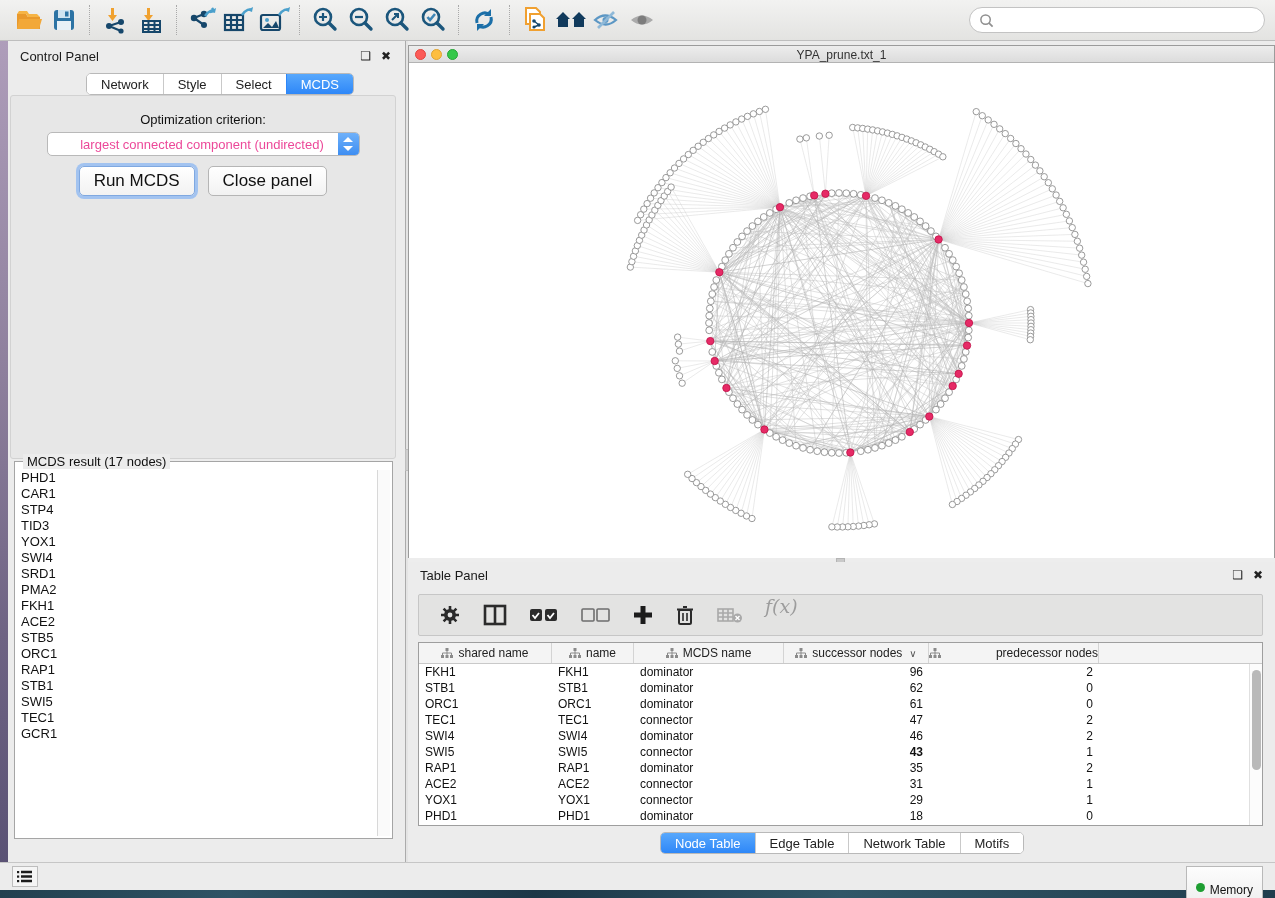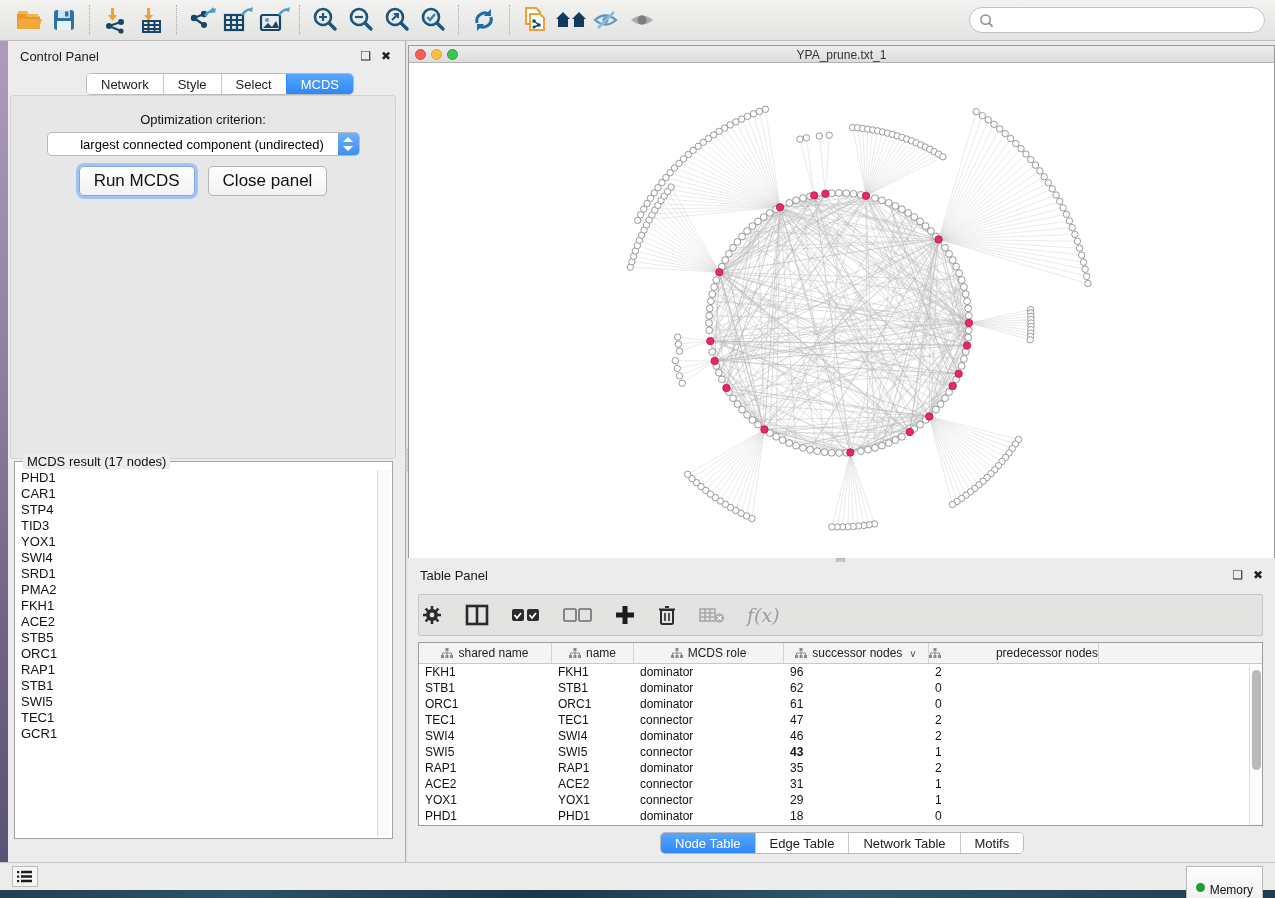--- a/index.html
+++ b/index.html
@@ -32,21 +32,21 @@
   .tabs-seg { position:absolute; display:flex; border:1px solid #B9B9B9; border-radius:5px; overflow:hidden; background:#FFF; height:22px; }
   .cp-tabs { left:78px; top:32px; }
   .seg { font-size:13px; color:#222; padding:2px 14px; display:flex; align-items:center; border-left:1px solid #C9C9C9; background:#FFF; }
   .seg:first-child { border-left:none; }
   .seg.active { background:linear-gradient(#58A8FC,#2E87F8); color:#FFF; border-left-color:#2E87F8; }
   .cp-inner { position:absolute; left:2px; right:9px; top:54px; height:364px; background:#E7E7E7;
     border:1px solid #D2D2D2; border-radius:3px; }
   .opt-label { position:absolute; left:0; width:100%; top:16px; text-align:center; font-size:13px; color:#111; }
   .opt-select { position:absolute; left:36px; top:36px; width:313px; height:24px; background:#FFF;
     border:1px solid #B9B9B9; border-radius:5px; display:flex; align-items:center; }
-  .opt-select .sel-text { flex:1; font-size:13px; color:#000000; text-align:center; padding-left:18px; }
+  .opt-select .sel-text { flex:1; font-size:13px; color:#ec4899; text-align:center; padding-left:18px; }
   .sel-cap { width:21px; height:22px; margin-right:0; border-radius:0 4px 4px 0;
     background:linear-gradient(#6FB1FA,#3E8EF2); position:relative; }
   .sel-cap i { position:absolute; left:5px; width:0; height:0; border-left:5px solid transparent; border-right:5px solid transparent; }
   .sel-cap .up { top:4px; border-bottom:5px solid #FFF; }
   .sel-cap .dn { bottom:4px; border-top:5px solid #FFF; }
   .cp-buttons { position:absolute; left:0; top:70px; width:100%; display:flex; justify-content:center; gap:13px; }
   .btn { font-size:17px; color:#111; background:linear-gradient(#FFFFFF,#F2F2F2); border:1px solid #B5B5B5;
     border-radius:5px; padding:4px 14px; }
   .btn.focus-ring { box-shadow:0 0 0 3px rgba(106,166,248,.55); border-color:#7FA8E0; }
 
@@ -73,32 +73,32 @@
   .light.red { background:#FC5B57; border:1px solid #E2453E; }
   .light.yellow { background:#FDBE41; border:1px solid #E0A431; }
   .light.green { background:#35C84A; border:1px solid #27A537; }
   .net-title { position:absolute; left:0; width:100%; top:2px; text-align:center; font-size:12px; color:#333; }
   .net-canvas { position:absolute; left:0; top:17px; width:865px; height:495px; background:#FFF; }
 
   
   .table-panel { position:absolute; left:408px; top:562px; width:867px; height:300px; background:#ECECEC; }
   .tp-title-row { position:absolute; left:0; top:4px; width:100%; height:20px; }
   .tp-toolbar { position:absolute; left:10px; right:12px; top:32px; height:42px; background:#E3E3E2;
-    border:1px solid #C6C6C6; border-radius:2px; display:flex; align-items:center; padding-left:2px; gap:22px; }
+    border:1px solid #C6C6C6; border-radius:2px; display:flex; padding-left:20px; gap:22px; }
   .tp-icon { display:flex; align-items:center; justify-content:center; }
   .fx-label { font-family:"DejaVu Serif", serif; font-style:italic; font-size:19px; color:#9C9C9C; }
   .tbl { position:absolute; left:10px; right:12px; top:80px; height:184px; background:#FFF; border:1px solid #9E9E9E; }
   .tbl-header { display:flex; height:21px; background:#F4F4F4; border-bottom:1px solid #C9C9C9; }
   .th { display:flex; align-items:center; justify-content:center; gap:5px; font-size:12px; color:#222;
     border-right:1px solid #D4D4D4; position:relative; }
   .th .sort { font-size:10px; color:#555; margin-left:2px; }
   .tbl-body { position:relative; overflow:hidden; height:160px; }
   .tr { display:flex; height:16px; align-items:center; }
   .td { font-size:12px; color:#111; padding:0 6px; white-space:nowrap; overflow:hidden; }
-  .td.num { }
+  .td.num { text-align:right; }
   .tbl-scroll { position:absolute; right:0; top:21px; bottom:0; width:13px; background:#FCFCFC; border-left:1px solid #E0E0E0; }
   .tbl-thumb { position:absolute; left:2px; top:6px; width:9px; height:100px; background:#B9B9B9; border-radius:5px; }
   .tp-tabs { left:252px; top:270px; }
 
   
   .status-bar { position:absolute; left:0; top:862px; width:1275px; height:28px; background:#ECECEC; border-top:1px solid #C6C6C6; }
   .list-btn { position:absolute; left:12px; top:3px; width:26px; height:21px; background:#F5F5F5;
     border:1px solid #BDBDBD; display:flex; align-items:center; justify-content:center; }
   .memory-btn { position:absolute; right:12px; top:3px; height:22px; background:linear-gradient(#FDFDFD,#F0F0F0);
     border:1px solid #B9B9B9; display:flex; align-items:flex-start; gap:5px; padding:16px 9px; font-size:12px; color:#111; }
@@ -1175,21 +1175,21 @@
             <span>name</span>
           </div>
           <div class="th" style="width: 150px;">
             <svg width="12" height="11" viewBox="0 0 12 11">
               <rect x="4.5" y="0" width="3" height="3" fill="#8A8A8A"></rect>
               <rect x="0" y="7" width="3" height="3" fill="#8A8A8A"></rect>
               <rect x="4.5" y="7" width="3" height="3" fill="#8A8A8A"></rect>
               <rect x="9" y="7" width="3" height="3" fill="#8A8A8A"></rect>
               <path d="M6 3 v2 M1.5 7 V5 h9 v2 M6 5 v2" stroke="#8A8A8A" fill="none"></path>
             </svg>
-            <span>MCDS role</span>
+            <span>MCDS name</span>
           </div>
           <div class="th" style="width: 145px;">
             <svg width="12" height="11" viewBox="0 0 12 11">
               <rect x="4.5" y="0" width="3" height="3" fill="#8A8A8A"></rect>
               <rect x="0" y="7" width="3" height="3" fill="#8A8A8A"></rect>
               <rect x="4.5" y="7" width="3" height="3" fill="#8A8A8A"></rect>
               <rect x="9" y="7" width="3" height="3" fill="#8A8A8A"></rect>
               <path d="M6 3 v2 M1.5 7 V5 h9 v2 M6 5 v2" stroke="#8A8A8A" fill="none"></path>
             </svg>
             <span>successor nodes</span>

